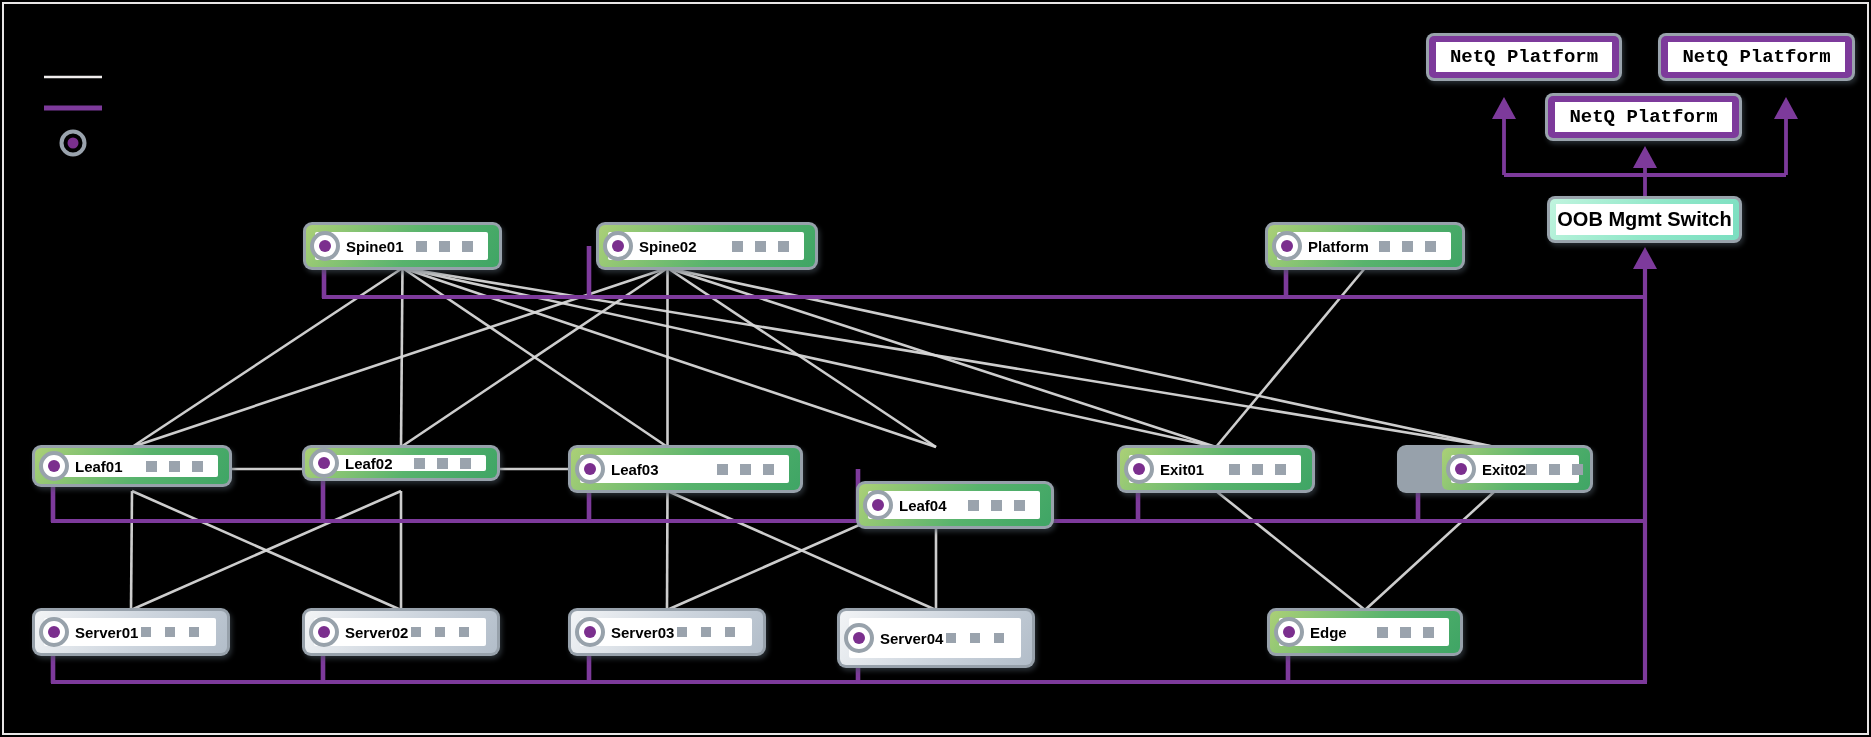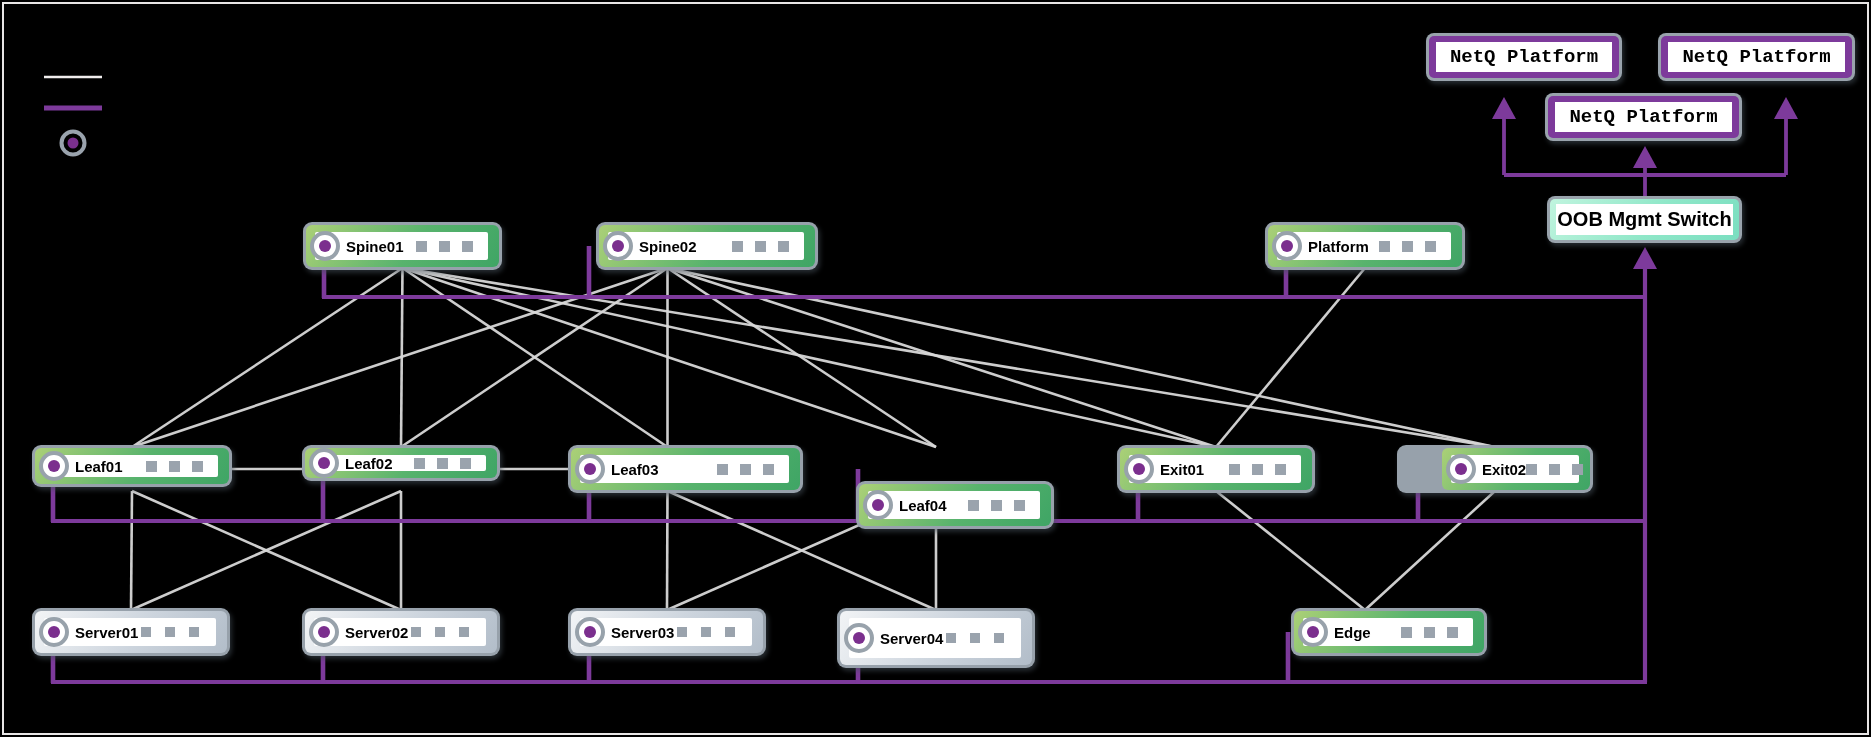--- a/index.html
+++ b/index.html
@@ -275,21 +275,21 @@
             <div class="dot"></div>
           </div>
           <span class="label">Server04</span>
           <div class="squares">
             <i></i>
             <i></i>
             <i></i>
           </div>
         </div>
       </div>
-      <div class="node green" style="left: 1267px; top: 608px; width: 196px; height: 48px; margin-left: 24px;">
+      <div class="node green" style="left: 1267px; top: 608px; width: 196px; height: 48px;">
         <div class="grad">
           <div class="white"></div>
           <div class="circle">
             <div class="dot"></div>
           </div>
           <span class="label">Edge</span>
           <div class="squares">
             <i></i>
             <i></i>
             <i></i>

